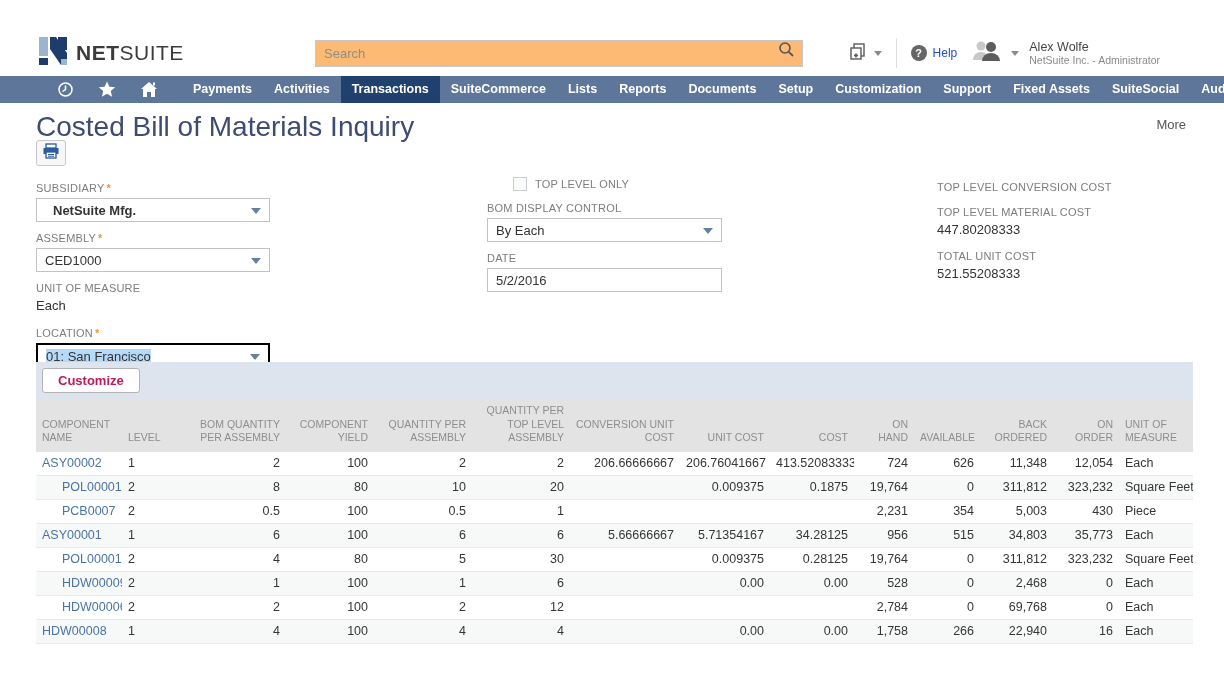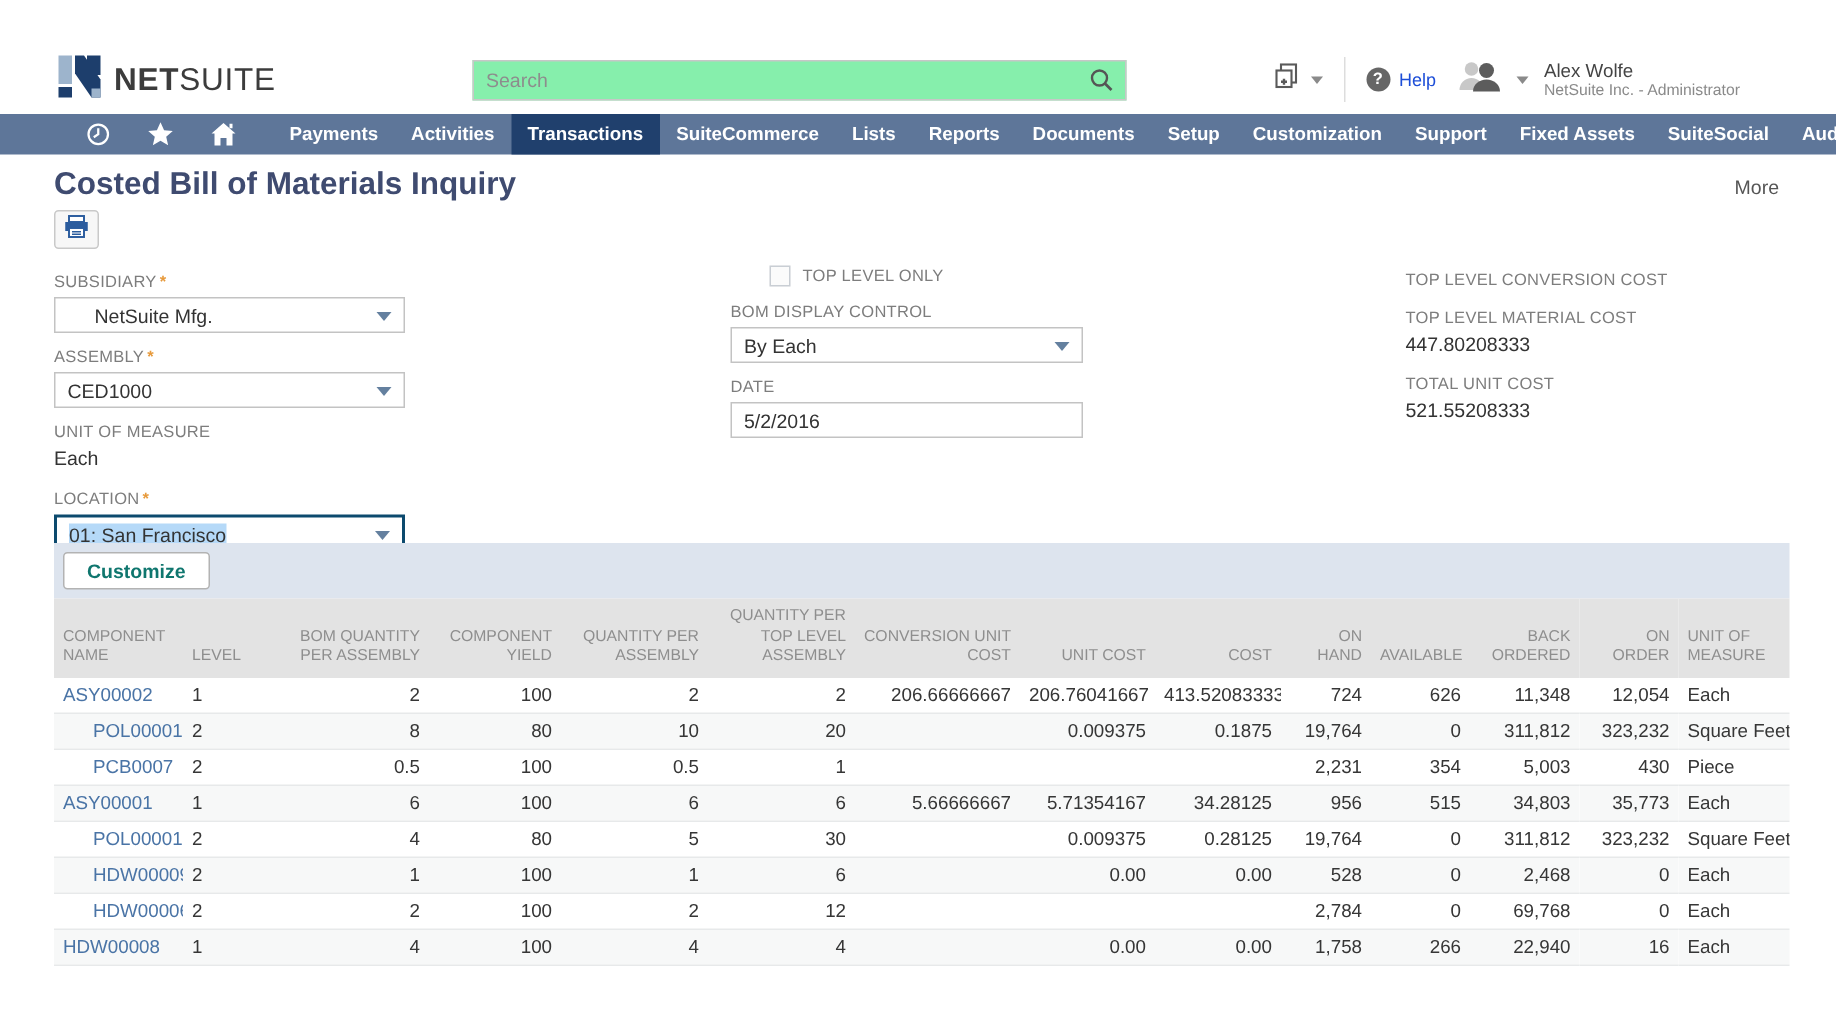--- a/index.html
+++ b/index.html
@@ -3,21 +3,21 @@
 <meta charset="utf-8">
 <style>
   html,body{margin:0;padding:0;background:#fff;}
   .app{position:relative;width:1224px;height:676px;background:#fff;font-family:"Liberation Sans",sans-serif;overflow:hidden;}
 
   
   .topbar{position:absolute;top:0;left:0;width:1224px;height:76px;background:#fff;}
   .logo{position:absolute;left:38px;top:36px;display:flex;align-items:center;gap:8px;}
   .logo-text{font-size:21px;letter-spacing:.5px;color:#3c3c3c;}
   .logo-text .b{font-weight:700;}
-  .search-wrap{position:absolute;left:315px;top:40px;width:436px;height:27px;border:1px solid #c7c7c7;background:#86efac;display:flex;align-items:center;box-sizing:border-box;}
+  .search-wrap{position:absolute;left:315px;top:40px;width:488px;height:27px;border:1px solid #c7c7c7;background:#fdba74;display:flex;box-sizing:border-box;}
   .search-wrap input{flex:1;border:none;outline:none;font-family:"Liberation Sans",sans-serif;font-size:13px;color:#444;padding:0 8px;background:transparent;}
   .search-wrap input::placeholder{color:#8d8d8d;}
   .search-ico{margin-right:7px;cursor:pointer;display:flex;}
   .top-right{position:absolute;right:64px;top:38px;display:flex;align-items:center;gap:14px;}
   .tr-item{display:flex;align-items:center;gap:6px;cursor:pointer;}
   .vdiv{width:1px;height:30px;background:#ddd;}
   .caret{width:0;height:0;border-left:4px solid transparent;border-right:4px solid transparent;border-top:5px solid #8a8a8a;}
   .help-circle{width:16px;height:16px;border-radius:50%;background:#666;color:#fff;font-size:11px;font-weight:700;display:flex;align-items:center;justify-content:center;}
   .help-label{font-size:12px;color:#1d4ed8;}
   .user-name{font-size:12.5px;color:#444;line-height:1.15;}
@@ -25,47 +25,47 @@
 
   
   .navbar{position:absolute;top:76px;left:0;width:1224px;height:27px;background:#5e7699;display:flex;align-items:stretch;}
   .nav-icons{display:flex;align-items:center;padding-left:44px;gap:0;}
   .nav-ic{width:42px;display:flex;justify-content:center;align-items:center;cursor:pointer;height:27px;}
   .nav-items{display:flex;align-items:stretch;margin-left:12px;}
   .nav-item{color:#fff;font-size:12.5px;font-weight:700;padding:0 11px;line-height:27px;cursor:pointer;white-space:nowrap;}
   .nav-item.selected{background:#20406d;}
 
   
-  .page-title{position:absolute;left:36px;top:111px;font-size:21px;font-weight:700;color:#3f4b70;}
+  .page-title{position:absolute;left:36px;top:111px;font-size:28px;font-weight:400;color:#3f4b70;}
   .more-link{position:absolute;right:38px;top:117px;font-size:13px;color:#555;cursor:pointer;}
   .print-btn{position:absolute;left:36px;top:140px;width:28px;height:24px;border:1px solid #c9c9c9;border-radius:3px;background:#f7f7f7;display:flex;align-items:center;justify-content:center;cursor:pointer;}
 
   
   .flabel{font-size:11px;color:#7d7d7d;letter-spacing:.2px;text-transform:uppercase;}
   .req{color:#e79a3c;font-weight:700;margin-left:2px;}
   .ns-select{position:relative;height:24px;border:1px solid #c3c3c3;background:#fff;display:flex;align-items:center;padding:0 26px 0 8px;font-size:13px;color:#333;box-sizing:border-box;cursor:pointer;}
   .ns-select .sel-caret{position:absolute;right:8px;top:9px;width:0;height:0;border-left:5px solid transparent;border-right:5px solid transparent;border-top:6px solid #64809f;}
-  .ns-select.focused{border:2px solid #0c4a6e;height:26px;}
+  .ns-select.focused{border:2px solid #000000;height:26px;}
   .ns-select.focused .hl{background:#b5d9f8;}
   .ns-input{height:24px;border:1px solid #c3c3c3;background:#fff;font-size:13px;color:#333;padding:0 8px;box-sizing:border-box;width:100%;font-family:"Liberation Sans",sans-serif;outline:none;}
   .fval{font-size:13px;color:#333;}
   .col-left{position:absolute;left:36px;top:182px;width:234px;}
   .col-mid{position:absolute;left:487px;top:177px;width:235px;}
   .col-right{position:absolute;left:937px;top:181px;width:260px;}
   .fgroup{margin-bottom:10px;}
   .fgroup .flabel{display:block;margin-bottom:4px;}
   .chk-row{display:flex;align-items:center;gap:8px;margin-bottom:11px;padding-left:26px;}
   .chk{width:14px;height:14px;border:1px solid #c9ced4;background:#fbfbfb;box-sizing:border-box;cursor:pointer;}
   .sumgroup{margin-bottom:13px;}
   .sumgroup .flabel{display:block;margin-bottom:4px;}
 
   
   .table-wrap{position:absolute;left:36px;top:362px;width:1157px;}
   .customize-bar{background:#dde4ee;padding:6px 6px;}
-  .customize-btn{display:inline-block;background:#fff;border:1px solid #b3b3b3;border-radius:3px;padding:4px 15px;font-size:13px;font-weight:700;color:#0f766e;cursor:pointer;}
+  .customize-btn{display:inline-block;background:#fff;border:1px solid #b3b3b3;border-radius:3px;padding:4px 15px;font-size:13px;font-weight:700;color:#be185d;cursor:pointer;}
   table.grid{border-collapse:collapse;table-layout:fixed;width:1157px;}
   .grid thead th{background:#e3e3e3;color:#8e8e8e;font-size:10.5px;font-weight:400;text-transform:uppercase;vertical-align:bottom;padding:5px 6px 7px;line-height:1.3;text-align:left;}
   .grid th.right{text-align:right;}
   .grid tbody td{font-size:12.5px;color:#363636;padding:0 6px;border-bottom:1px solid #e7e9ea;height:23px;white-space:nowrap;overflow:hidden;background:#fff;}
   .grid tbody tr.alt td{background:#f7f8f8;}
   .grid td.right{text-align:right;}
   .grid a.comp{color:#4a74a6;text-decoration:none;cursor:pointer;}
   .grid td.indent{padding-left:26px;}
 </style>
 </head>
@@ -180,21 +180,21 @@
           <rect x="4" y="9" width="10" height="6" fill="#fff" stroke="#2b5c9e" stroke-width="1.3"></rect>
           <line x1="6" y1="11.5" x2="12" y2="11.5" stroke="#2b5c9e" stroke-width="1"></line>
           <line x1="6" y1="13.2" x2="12" y2="13.2" stroke="#2b5c9e" stroke-width="1"></line>
         </svg>
     </span>
   </div>
 
   <div class="col-left">
     <div class="fgroup">
       <span class="flabel"><span>SUBSIDIARY</span><span class="req">*</span></span>
-      <div class="ns-select" style="padding-left:26px;">
+      <div class="ns-select" style="padding-left:16px;font-weight:bold;">
         <span>NetSuite Mfg.</span>
           <span class="sel-caret"></span>
       </div>
     </div>
     <div class="fgroup">
       <span class="flabel"><span>ASSEMBLY</span><span class="req">*</span></span>
       <div class="ns-select">
         <span>CED1000</span>
           <span class="sel-caret"></span>
       </div>

